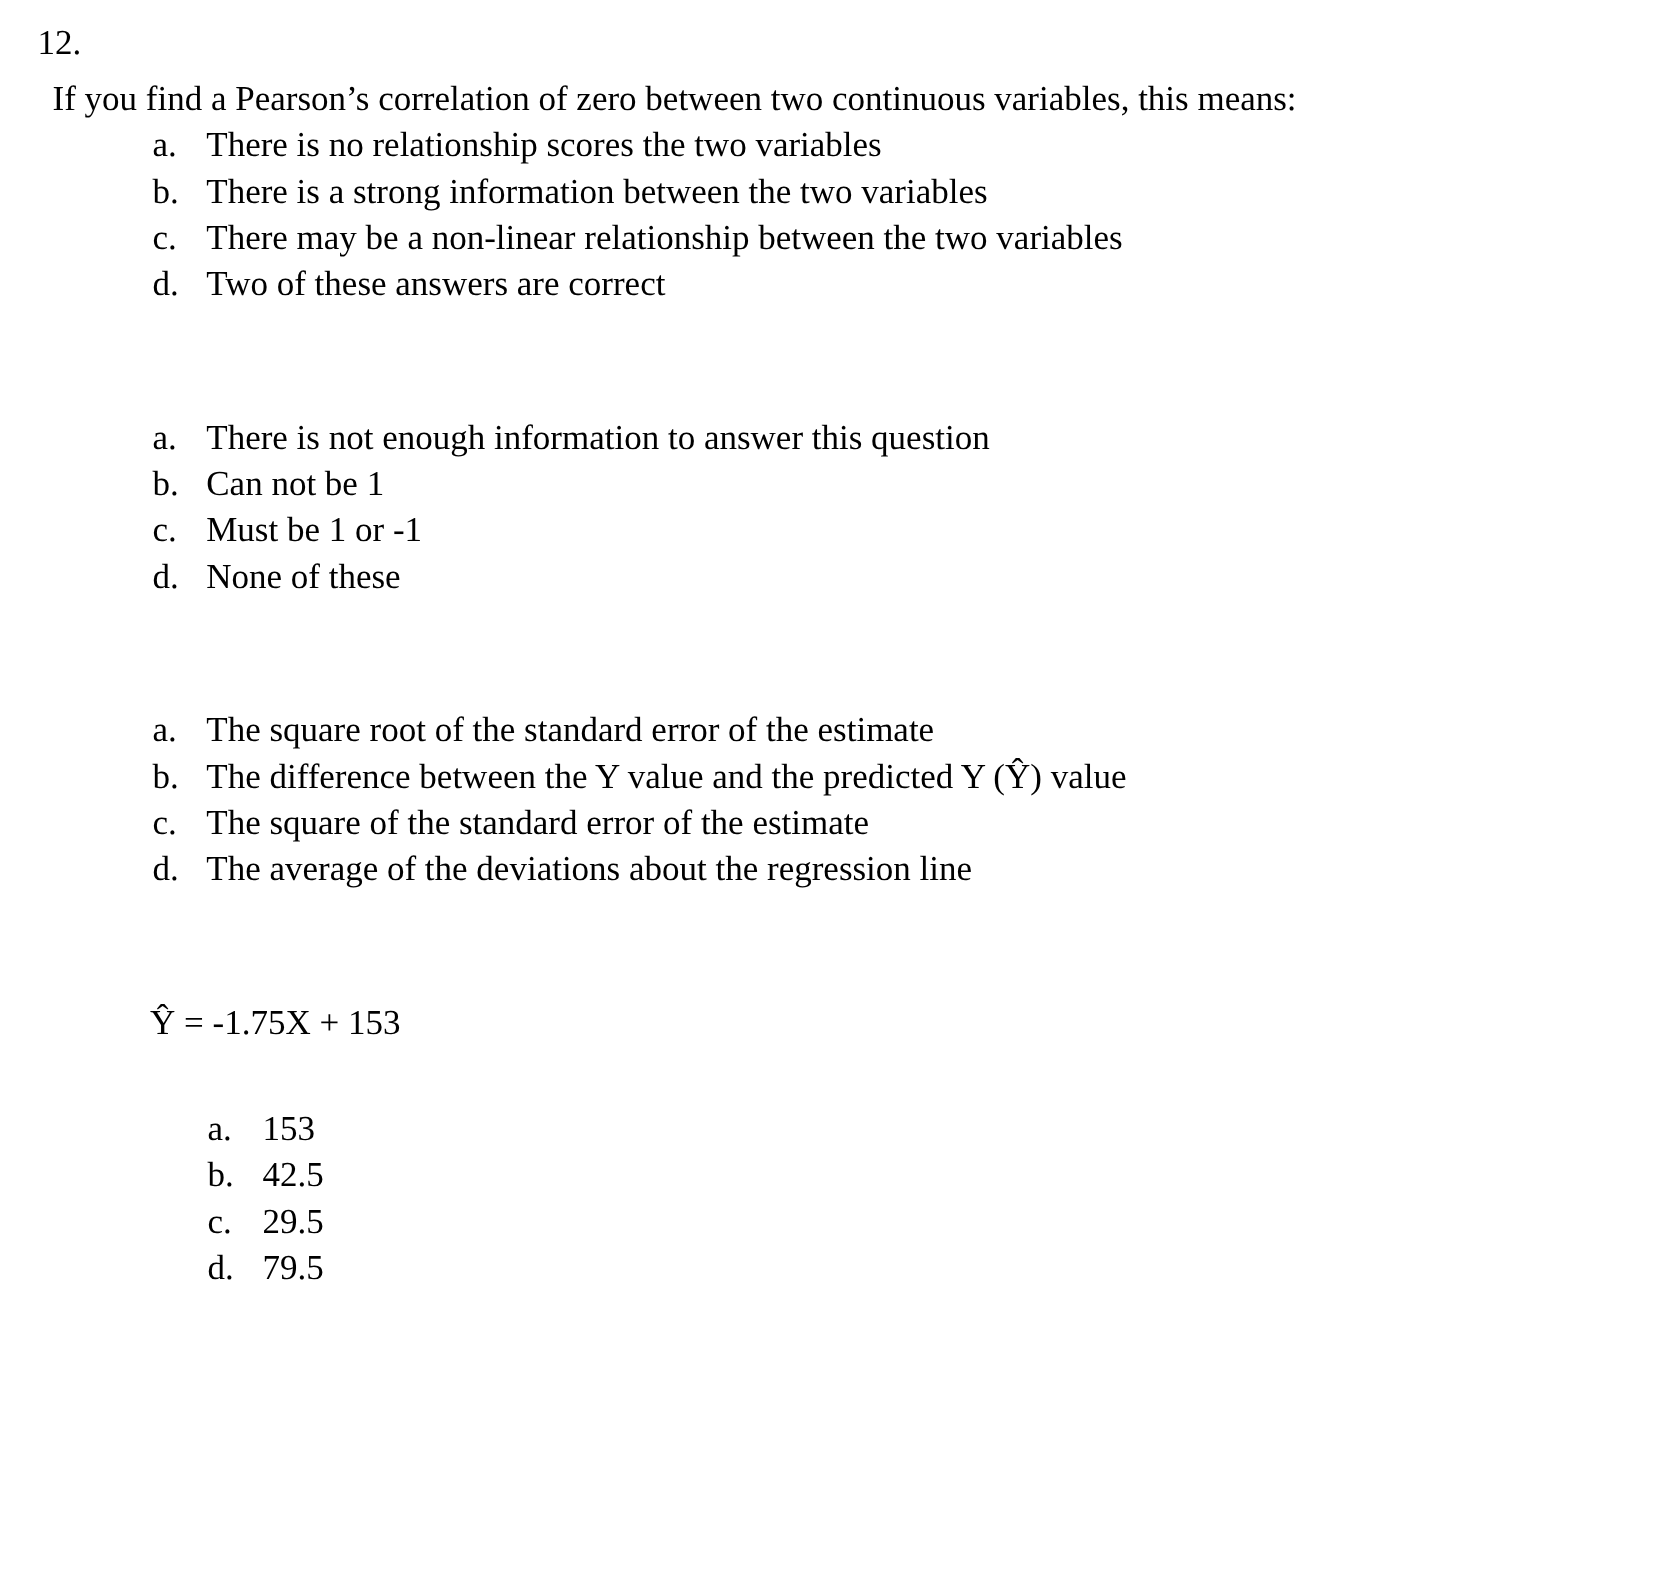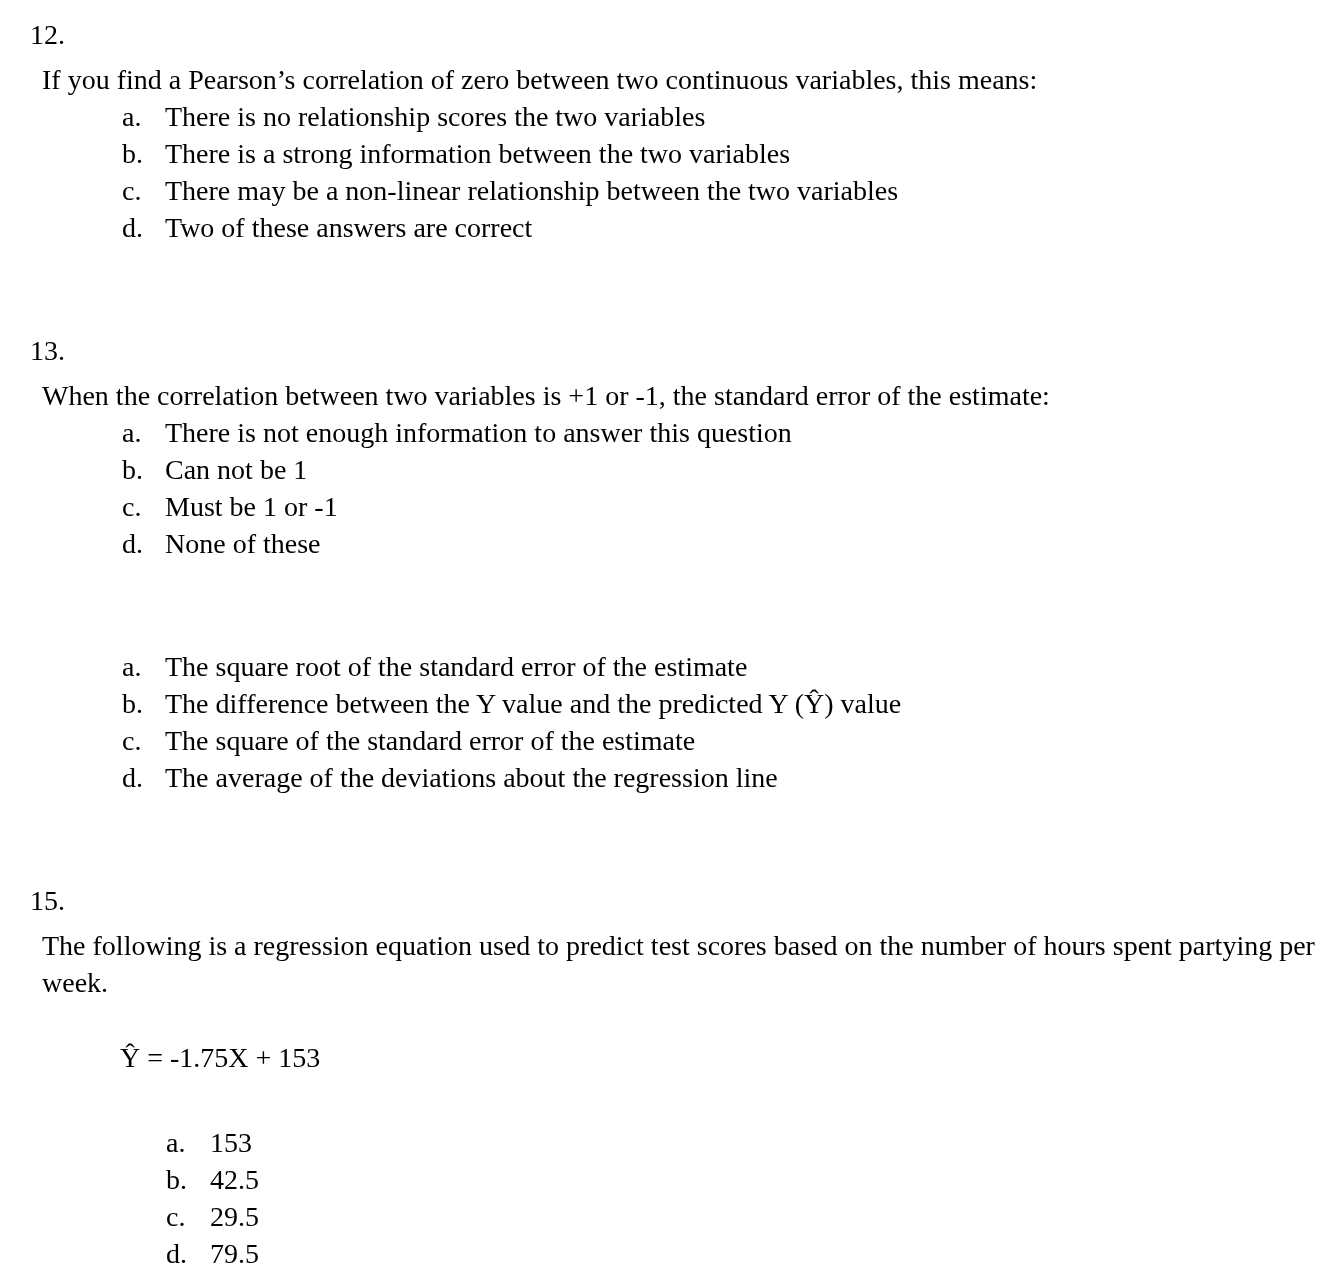--- a/index.html
+++ b/index.html
@@ -54,24 +54,20 @@
         <span class="opt-text">There may be a non-linear relationship between the two variables</span>
       </li>
       <li class="option">
         <span class="opt-letter">d.</span>
         <span class="opt-text">Two of these answers are correct</span>
       </li>
     </ul>
   </section>
 
   <section class="question">
-    <div class="q-line">
-      <span class="q-num">13.</span>
-      <span class="q-text">When the correlation between two variables is +1 or -1, the standard error of the estimate:</span>
-    </div>
     <ul class="options">
       <li class="option">
         <span class="opt-letter">a.</span>
         <span class="opt-text">There is not enough information to answer this question</span>
       </li>
       <li class="option">
         <span class="opt-letter">b.</span>
         <span class="opt-text">Can not be 1</span>
       </li>
       <li class="option">
@@ -100,24 +96,20 @@
         <span class="opt-text">The square of the standard error of the estimate</span>
       </li>
       <li class="option">
         <span class="opt-letter">d.</span>
         <span class="opt-text">The average of the deviations about the regression line</span>
       </li>
     </ul>
   </section>
 
   <section class="question">
-    <div class="q-line">
-      <span class="q-num">15.</span>
-      <span class="q-text">The following is a regression equation used to predict test scores based on the number of hours spent partying per week.</span>
-    </div>
 
     <div class="equation">Ŷ =  -1.75X + 153</div>
 
 
     <ul class="options deep">
       <li class="option">
         <span class="opt-letter">a.</span>
         <span class="opt-text">153</span>
       </li>
       <li class="option">

